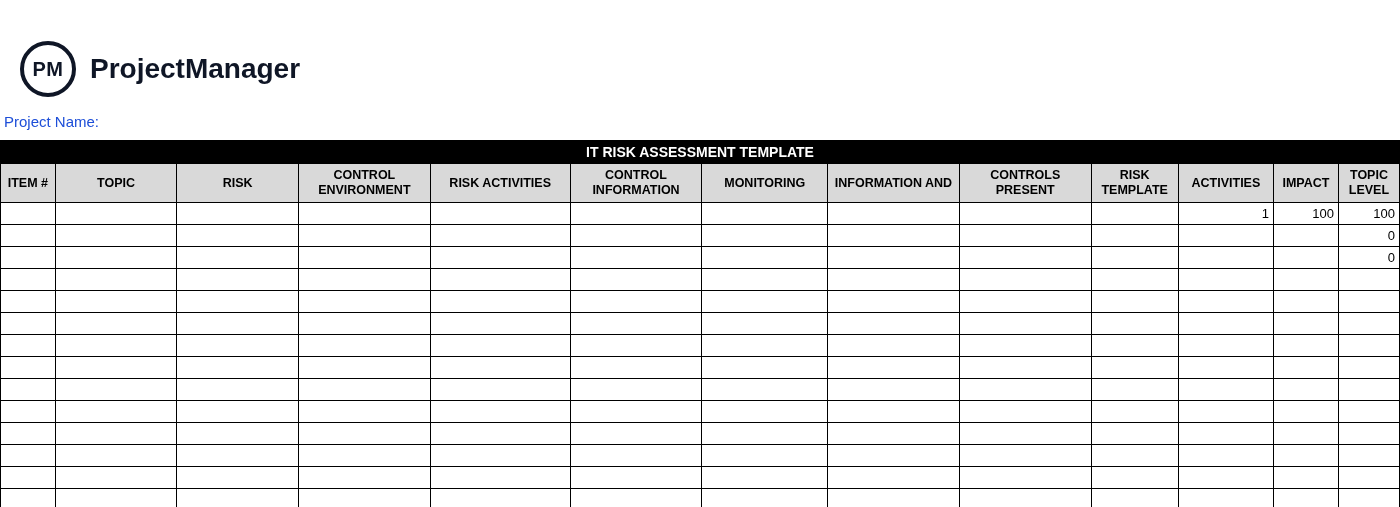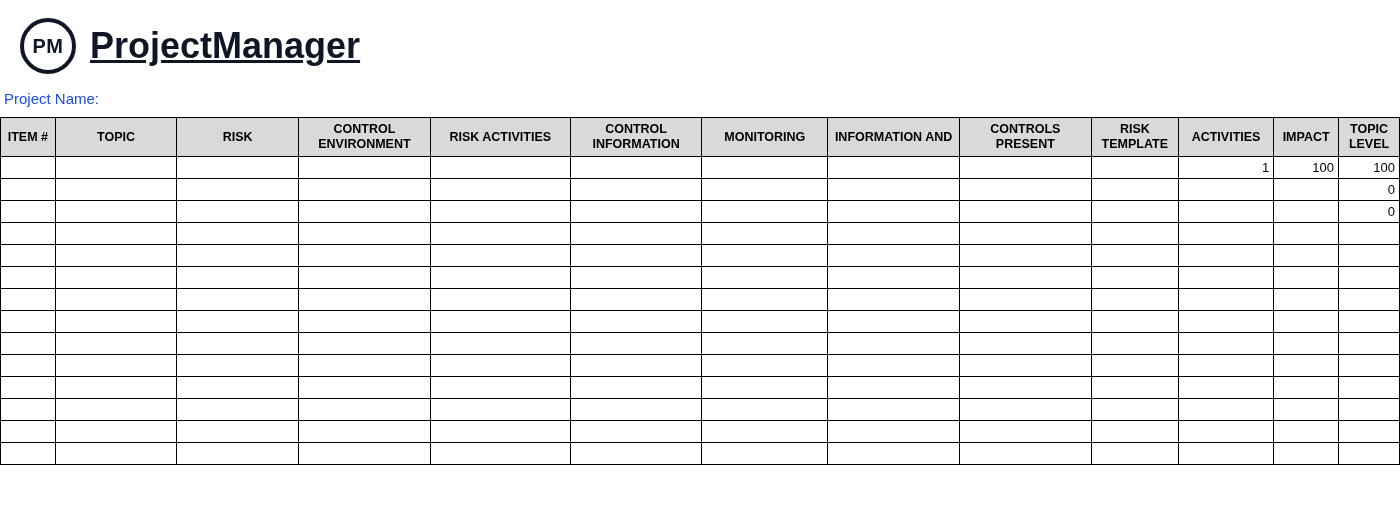--- a/index.html
+++ b/index.html
@@ -7,42 +7,42 @@
     margin: 0;
     padding: 0;
     font-family: Arial, Helvetica, sans-serif;
     background: #fff;
     width: 1400px;
   }
   .header {
     display: flex;
     align-items: center;
     padding: 18px 20px 10px 20px;
+    margin-top: 23px;
   }
   .logo-circle {
     width: 56px;
     height: 56px;
     border: 4px solid #0f1626;
     border-radius: 50%;
     display: flex;
     align-items: center;
     justify-content: center;
     margin-right: 14px;
   }
   .logo-text {
     font-weight: 800;
     font-size: 20px;
     color: #0f1626;
     letter-spacing: 0.5px;
   }
   .brand {
-    font-size: 36px;
+    font-size: 28px;
     font-weight: 800;
     color: #0f1626;
-    text-decoration: underline;
   }
   .project-name-row {
     padding: 6px 0 10px 4px;
     font-size: 15px;
     color: #1d4ed8;
   }
   .table-wrap {
     width: 1400px;
   }
   table {
@@ -116,20 +116,23 @@
         <col class="c-ctrlact">
         <col class="c-monitor">
         <col class="c-info">
     <col class="c-ctrlpres">
         <col class="c-riskjudge">
         <col class="c-likelihood">
         <col class="c-impact">
         <col class="c-risklevel">
   </colgroup>
   <tbody>
+        <tr class="title-row">
+    <td colspan="13">IT RISK ASSESSMENT TEMPLATE</td>
+  </tr>
   <tr>
     <th>ITEM #</th>
     <th>TOPIC</th>
     <th>RISK</th>
     <th>CONTROL ENVIRONMENT</th>
     <th>RISK ACTIVITIES</th>
     <th>CONTROL INFORMATION</th>
     <th>MONITORING</th>
     <th>INFORMATION AND</th>
     <th>CONTROLS PRESENT</th>

